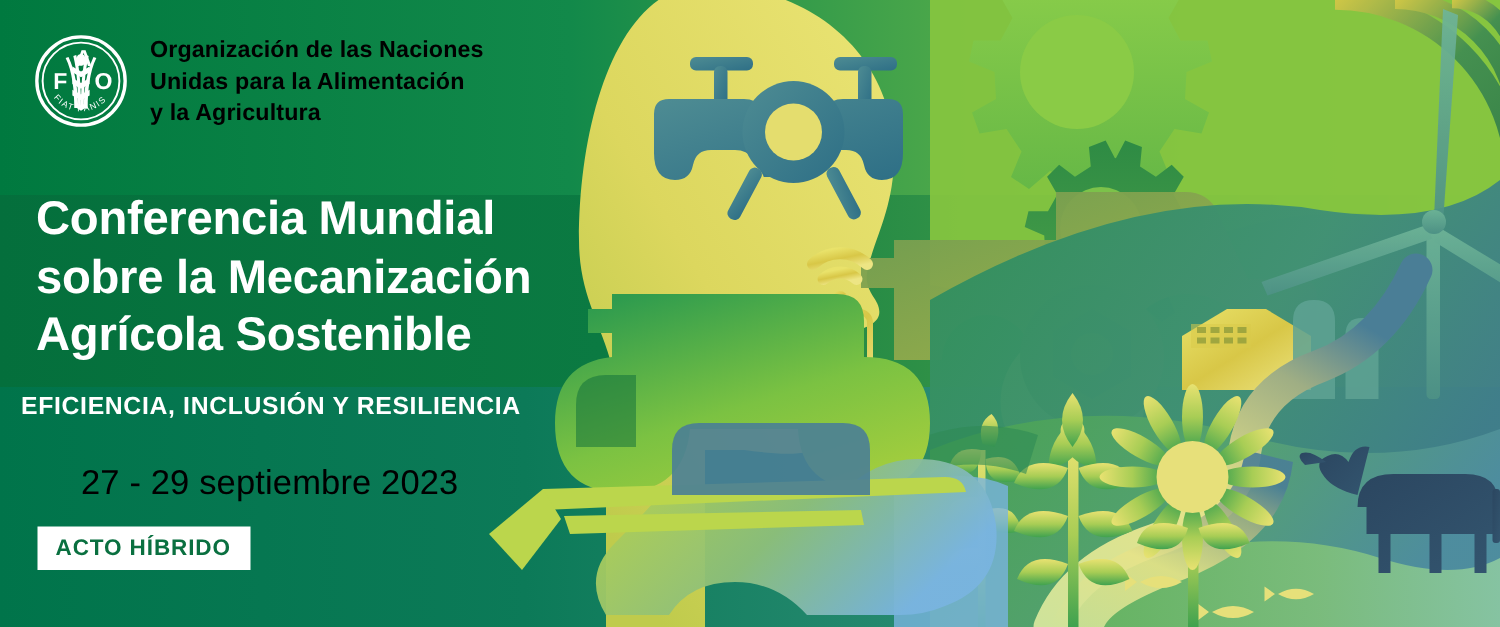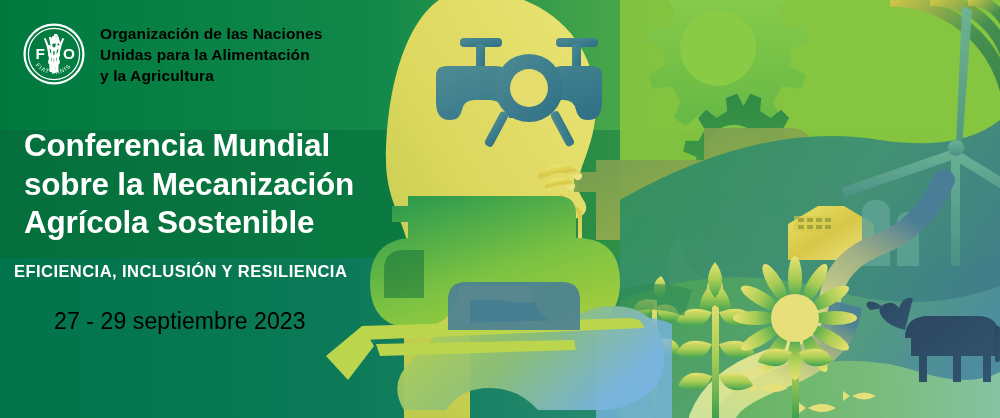--- a/index.html
+++ b/index.html
@@ -427,15 +427,16 @@
     </div>
 
     <div class="title">Conferencia Mundial
 sobre la Mecanización
 Agrícola Sostenible</div>
 
     <div class="subtitle">EFICIENCIA, INCLUSIÓN Y RESILIENCIA</div>
 
     <div class="dates">27 - 29 septiembre 2023</div>
 
+    <div class="badge">ACTO HÍBRIDO</div>
 
   </div>
 </div>
 
 </body></html>

